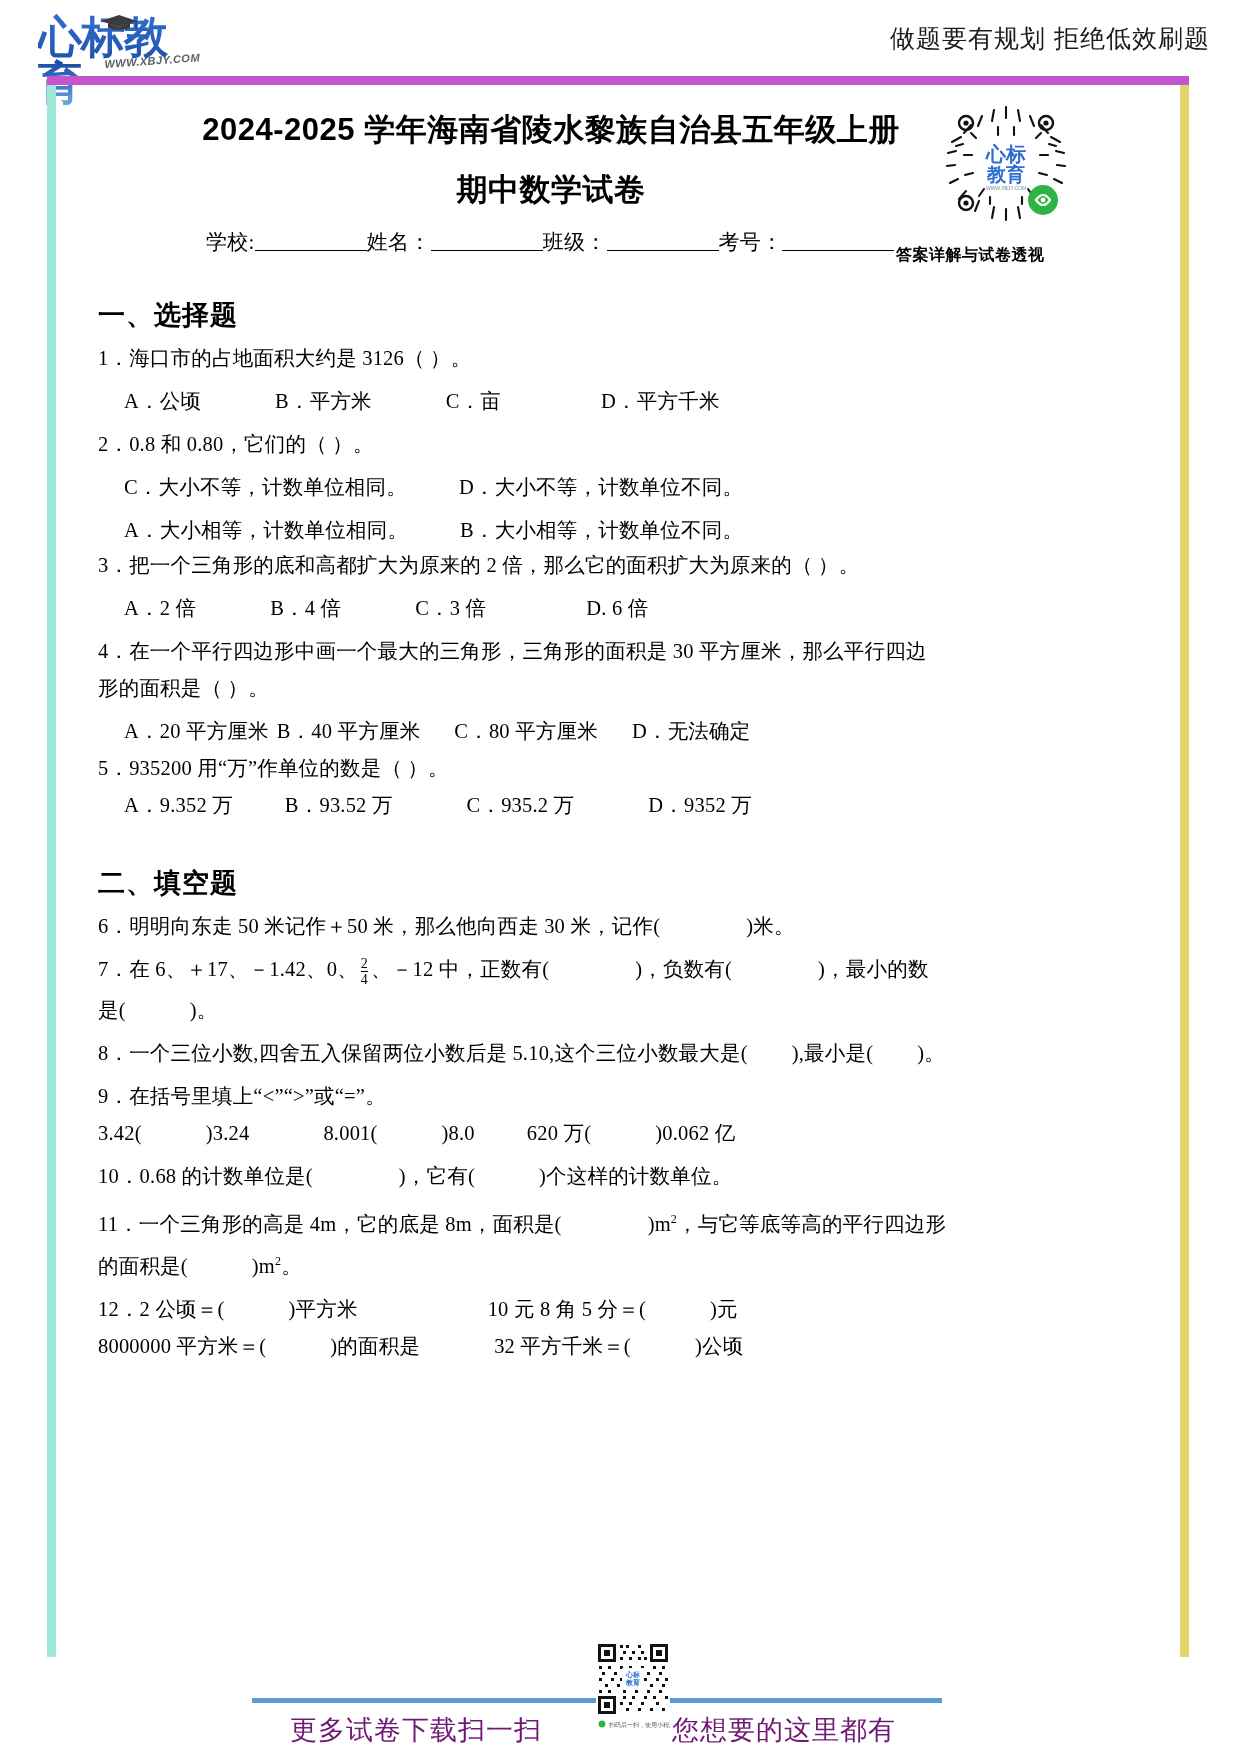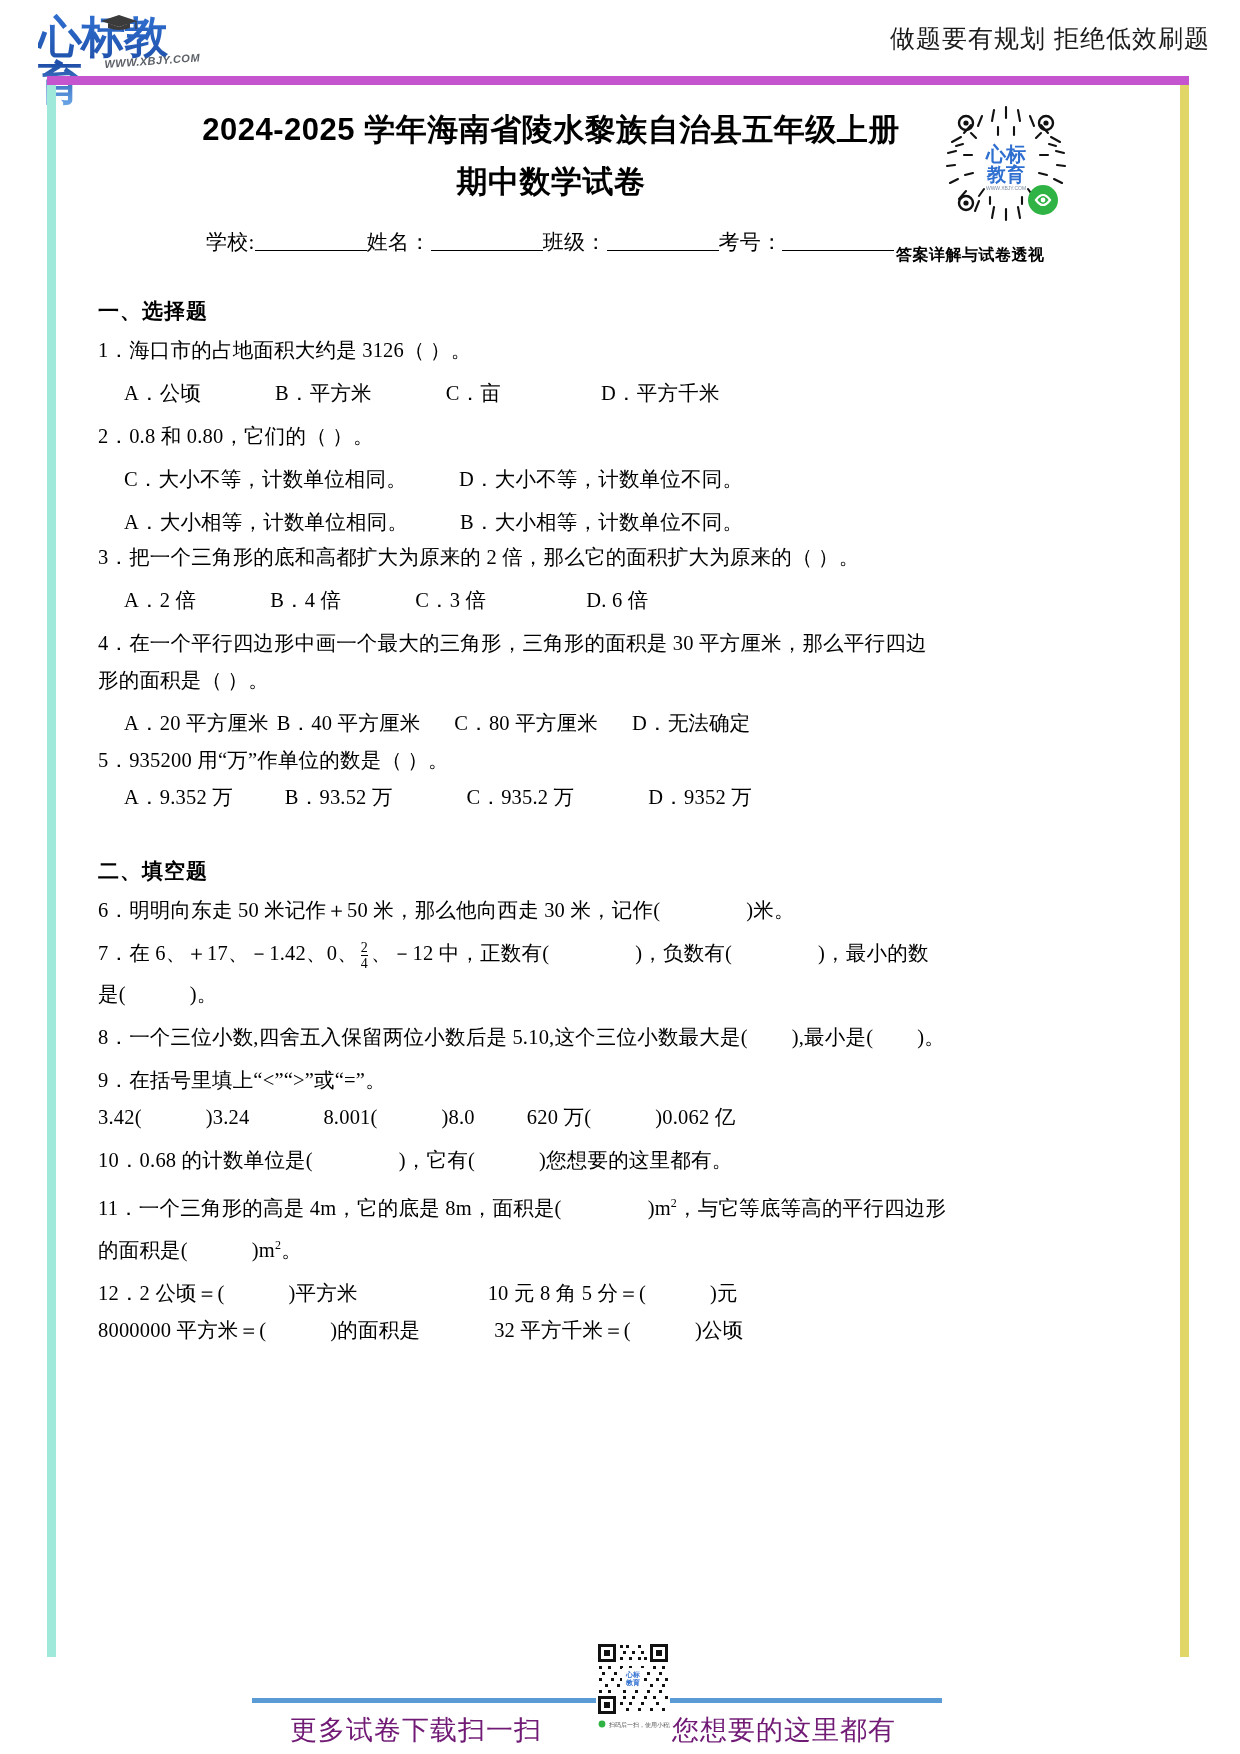--- a/index.html
+++ b/index.html
@@ -96,21 +96,21 @@
   h1.doc-title {
     margin: 0;
     font-family: "Liberation Sans", "DejaVu Sans", sans-serif;
     font-weight: bold;
     font-size: 31px;
     line-height: 34px;
     text-align: center;
     letter-spacing: 0.5px;
   }
   #title-line1 { position: absolute; left: 60px; top: 28px; width: 870px; }
-  #title-line2 { position: absolute; left: 60px; top: 80px; width: 870px; }
+  #title-line2 { position: absolute; left: 60px; top: 88px; width: 870px; }
 
   #form-line {
     position: absolute;
     left: 150px; top: 143px;
     width: 800px;
     font-size: 21px;
     letter-spacing: 0.3px;
     white-space: nowrap;
   }
   .blank-rule {
@@ -137,21 +137,21 @@
 
   
   #content {
     position: absolute;
     left: 42px; top: 212px;
     width: 1000px;
   }
   .section-head {
     font-family: Liberation Sans, sans-serif;
     font-weight: bold;
-    font-size: 21px;
+    font-size: 27px;
     margin: 0 0 12px 0;
     letter-spacing: 1px;
   }
   .q {
     font-size: 20.5px;
     line-height: 27px;
     margin: 0 0 16px 0;
     letter-spacing: 0.2px;
   }
   .q.tight { margin-bottom: 10px; }
@@ -380,21 +380,21 @@
       </div>
 
       <div class="q tight">
         <span>9．</span><span>在括号里填上“&lt;”“&gt;”或“=”。</span>
       </div>
       <div class="q" style="padding-left:0">
         <span>3.42(</span><span class="fillgap-m"></span><span>)3.24</span><span class="gap-m"></span><span>8.001(</span><span class="fillgap-m"></span><span>)8.0</span><span class="gap-s"></span><span>620 万(</span><span class="fillgap-m"></span><span>)0.062 亿</span>
       </div>
 
       <div class="q">
-        <span>10．</span><span>0.68 的计数单位是(</span><span class="fillgap-l"></span><span>)，它有(</span><span class="fillgap-m"></span><span>)您想要的这里都有。</span>
+        <span>10．</span><span>0.68 的计数单位是(</span><span class="fillgap-l"></span><span>)，它有(</span><span class="fillgap-m"></span><span>)个这样的计数单位。</span>
       </div>
 
       <div class="q tight">
         <span>11．</span><span>一个三角形的高是 4m，它的底是 8m，面积是(</span><span class="fillgap-l"></span><span>)m</span><sup class="exp">2</sup><span>，与它等底等高的平行四边形</span>
       </div>
       <div class="q stem2">
         <span>的面积是(</span><span class="fillgap-m"></span><span>)m</span><sup class="exp">2</sup><span>。</span>
       </div>
 
       <div class="q tight">

